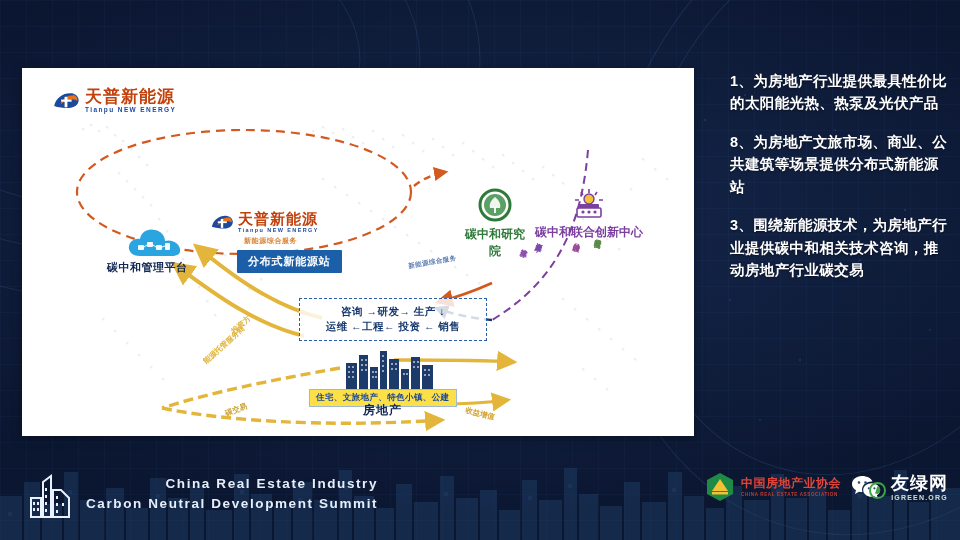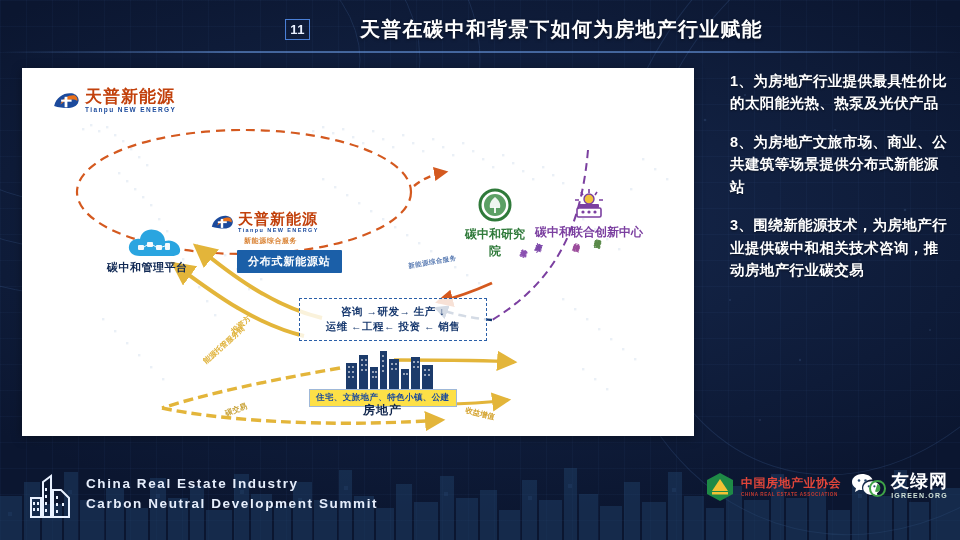--- a/index.html
+++ b/index.html
@@ -139,23 +139,23 @@
     text-shadow:0 1px 2px rgba(0,0,0,.45);
     margin-left:18px;
   }
 
   
   #footer { position:absolute; left:0; top:452px; width:960px; height:88px; overflow:hidden; }
   #skyline { position:absolute; left:0; bottom:0; width:960px; height:88px; opacity:.55; }
   #footer-logo { position:absolute; left:28px; top:16px; display:flex; align-items:center; gap:12px; }
   #footer-mark { width:46px; height:52px; }
   #footer-text { color:#e6eefc; }
-  .ft-line { font-size:13.5px; font-weight:bold; letter-spacing:1.6px; line-height:1.5; }
-
-  #footer-right { position:absolute; right:12px; top:20px; display:flex; gap:10px; }
+  .ft-line { font-size:13.5px; font-weight:bold; letter-spacing:1.6px; line-height:1.5;text-align:right; }
+
+  #footer-right { position:absolute; right:12px; top:20px; display:flex; align-items:center; gap:10px; }
   #crea { display:flex; align-items:center; gap:6px; }
   #crea-mark { width:30px; height:30px; }
   .crea-cn { font-size:12px; font-weight:bold; color:#e0453a; letter-spacing:.5px; line-height:1.1; }
   .crea-en { font-size:4.6px; font-weight:bold; color:#c33a30; letter-spacing:.6px; line-height:1.1; margin-top:2px;}
   #wechat-mark { width:30px; height:26px; }
   #igreen { display:flex; flex-direction:column; align-items:center; }
   .ig-cn { font-size:18px; font-weight:bold; color:#ffffff; letter-spacing:1px; line-height:1; }
   .ig-en { font-size:7px; font-weight:bold; color:#cfe0d6; letter-spacing:1.2px; margin-top:2px; }
   #igreen-icon { width:17px; height:17px; position:absolute; left:-22px; top:8px; }
 </style>
@@ -181,25 +181,20 @@
         <circle cx="835" cy="130" r="1"></circle>
       <circle cx="905" cy="210" r="1.3"></circle>
         <circle cx="860" cy="260" r="1.1"></circle>
       <circle cx="730" cy="300" r="1.1"></circle>
         <circle cx="800" cy="360" r="1.2"></circle>
       <circle cx="930" cy="330" r="1"></circle>
         <circle cx="760" cy="420" r="1.1"></circle>
     </g>
   </svg>
 
-  <div id="header">
-    <div id="page-badge">11</div>
-    <div id="header-title">天普在碳中和背景下如何为房地产行业赋能</div>
-    <div id="header-rule"></div>
-  </div>
 
   <div id="diagram-panel">
 
     <svg id="map-dots" viewBox="0 0 672 368">
       <g fill="#c8d6e8">
         <g opacity="0.75">
           <rect x="60" y="60" width="2.4" height="2.4"></rect>
             <rect x="68" y="56" width="2.4" height="2.4"></rect>
           <rect x="76" y="62" width="2.4" height="2.4"></rect>
             <rect x="84" y="58" width="2.4" height="2.4"></rect>

